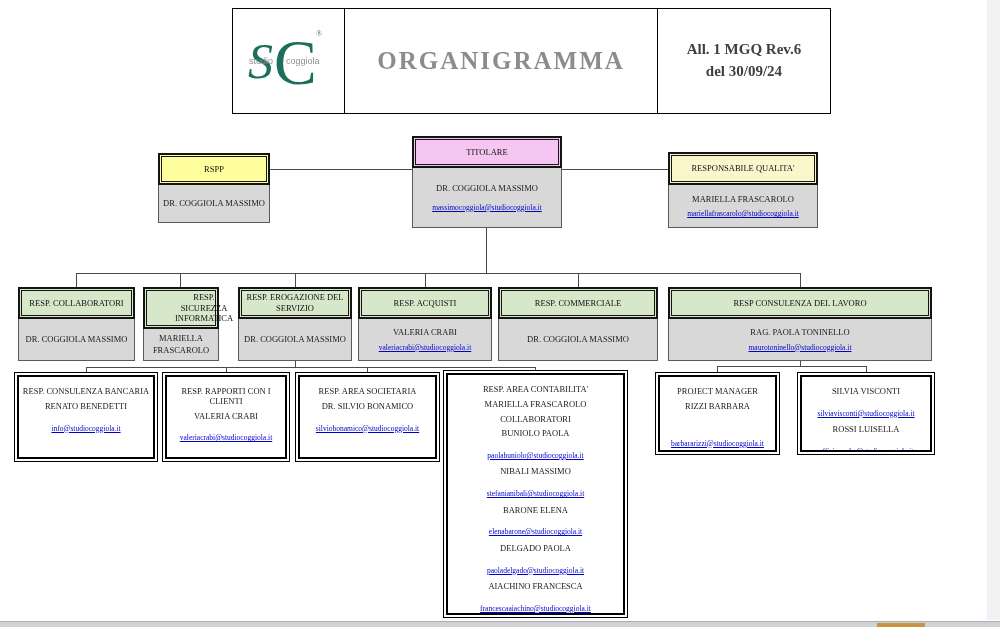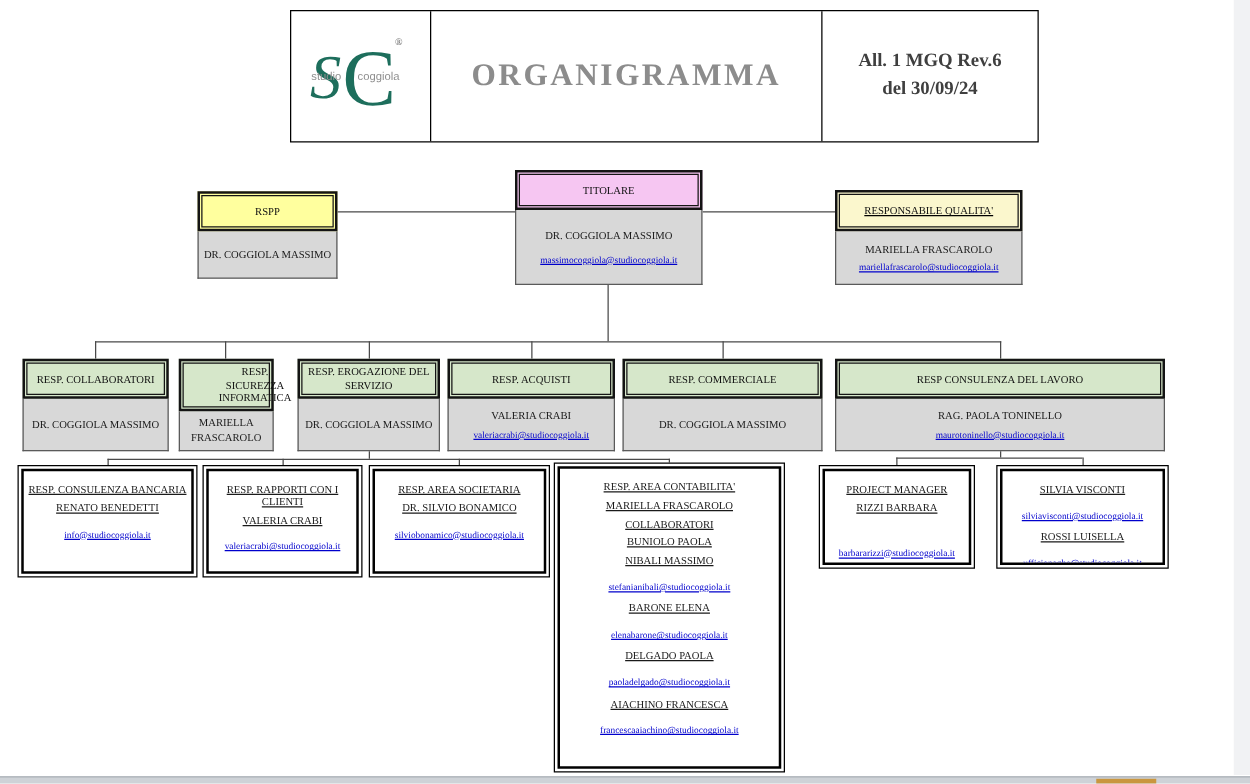--- a/index.html
+++ b/index.html
@@ -29,21 +29,21 @@
   .hdr.pink{background:var(--pink,#f6c6f2);}
   .hdr.yellow{background:var(--yellow,#ffff9e);}
   .hdr.cream{background:var(--cream,#fbf7cd);}
   .hdr.green{background:var(--green,#d6e7ca);}
 
   
   .wbox{position:absolute;border:1px solid #000;background:#fff;box-sizing:border-box;padding:2px;}
   .wbox-in{border:2px solid #000;width:100%;height:100%;box-sizing:border-box;
            text-align:center;padding-top:5px;overflow:hidden;}
   .bline{margin:5px 0;line-height:1.15;}
-  .bline.txt{font-size:8.5px;color:#1a1a1a;text-decoration:underline;}
+  .bline.txt{font-size:8.5px;color:#1a1a1a;}
   .bline.spacer{height:10px;}
 
   
   .hl,.vl{position:absolute;background:var(--line,#4a4a4a);}
   .hl{height:1px;}
   .vl{width:1px;}
 
   
   .gutter{position:absolute;left:987px;top:0;width:13px;height:620px;background:#f1f2f4;}
   .taskbar{position:absolute;left:0;top:621px;width:1000px;height:6px;background:var(--taskbar,#ced2d7);
@@ -96,21 +96,21 @@
     <div class="hdr pink" style="height:32px;">
         <span class="t">TITOLARE</span>
       </div>
     <div class="bod" style="height:60px;gap:8px;">
       <span class="name">DR. COGGIOLA MASSIMO</span>
       <a class="email" href="#">massimocoggiola@studiocoggiola.it</a>
     </div>
   </div>
 
   <div class="node" style="left:668px;top:152px;width:150px;">
-    <div class="hdr cream" style="height:33px;text-decoration:underline;">
+    <div class="hdr cream" style="height:33px;">
         <span class="t">RESPONSABILE QUALITA'</span>
       </div>
     <div class="bod" style="height:43px;">
       <span class="name">MARIELLA FRASCAROLO</span>
       <a class="email" href="#">mariellafrascarolo@studiocoggiola.it</a>
     </div>
   </div>
 
   <div class="hl" style="left:76px;top:273px;width:725px;"></div>
   <div class="vl" style="left:76px;top:273px;height:14px;"></div>
@@ -208,20 +208,21 @@
         <div class="bline txt">DR. SILVIO BONAMICO</div>
         <div class="bline"><a class="email" href="#">silviobonamico@studiocoggiola.it</a></div>
       </div>
   </div>
   <div class="wbox" style="left:443px;top:370px;width:185px;height:248px;">
     <div class="wbox-in">
         <div class="bline txt">RESP. AREA CONTABILITA'</div>
         <div class="bline txt">MARIELLA FRASCAROLO</div>
         <div class="bline txt">COLLABORATORI</div>
         <div class="bline txt">BUNIOLO PAOLA</div>
+        <div class="bline"><a class="email" href="#">paolabuniolo@studiocoggiola.it</a></div>
         <div class="bline txt">NIBALI MASSIMO</div>
         <div class="bline"><a class="email" href="#">stefanianibali@studiocoggiola.it</a></div>
         <div class="bline txt">BARONE ELENA</div>
         <div class="bline"><a class="email" href="#">elenabarone@studiocoggiola.it</a></div>
         <div class="bline txt">DELGADO PAOLA</div>
         <div class="bline"><a class="email" href="#">paoladelgado@studiocoggiola.it</a></div>
         <div class="bline txt">AIACHINO FRANCESCA</div>
         <div class="bline"><a class="email" href="#">francescaaiachino@studiocoggiola.it</a></div>
       </div>
   </div>

